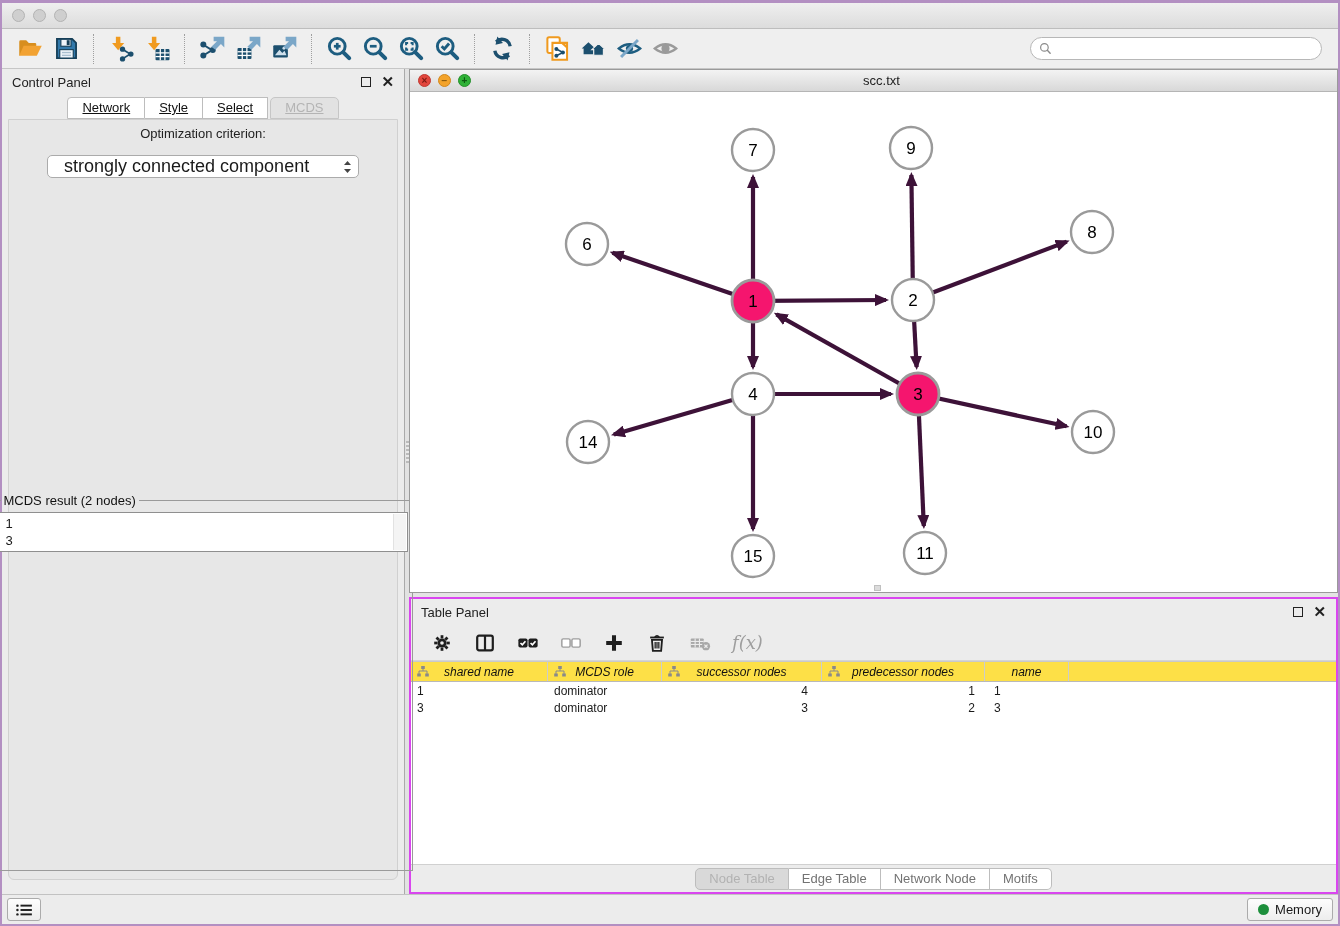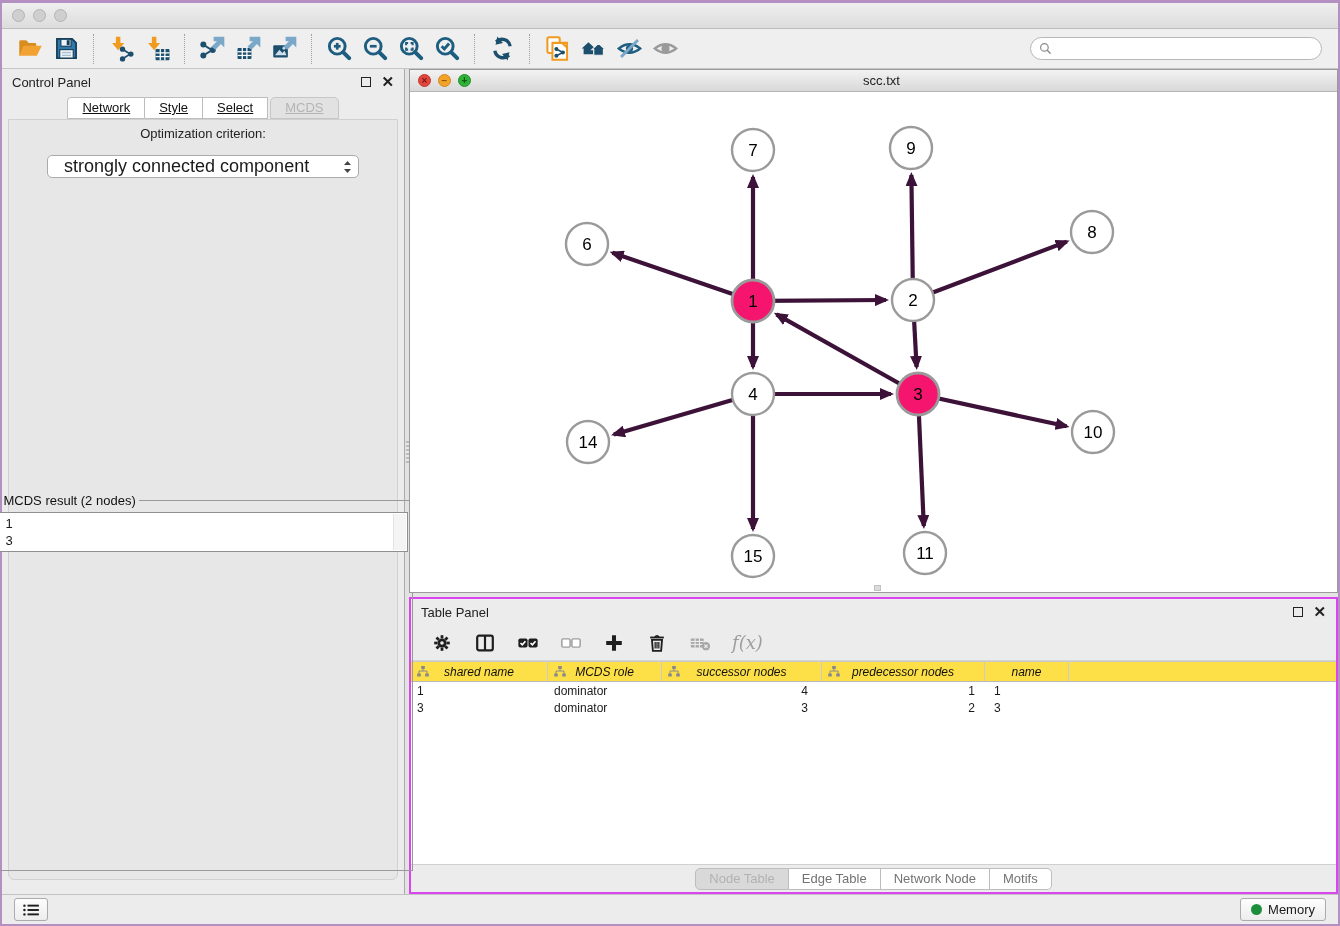--- a/index.html
+++ b/index.html
@@ -83,21 +83,21 @@
   .trow { display:flex; height:17px; font-size:12px; align-items:center; }
   .td { padding:0 6px; overflow:hidden; white-space:nowrap; }
   .num { text-align:right; }
   .tp-tabsbar { height:28px; flex:0 0 28px; display:flex; justify-content:center; align-items:center; background:#ececec; border-top:1px solid #d0d0d0; }
   .tp-tab { background:#fff; border:1px solid #bdbdbd; border-left-width:0; padding:2px 13px 3px; font-size:13px; color:#737373; }
   .tp-tab.first { border-left-width:1px; border-radius:5px 0 0 5px; }
   .tp-tab.last { border-radius:0 5px 5px 0; }
   .tp-tab.active { background:#d9d9d9; color:#b2b2b2; }
 
   
-  .statusbar { height:30px; flex:0 0 30px; background:#ececec; border-top:1px solid #c2c2c2; display:flex; align-items:center; padding:0 12px; }
+  .statusbar { height:30px; flex:0 0 30px; background:#ececec; border-top:1px solid #c2c2c2; display:flex; align-items:center; padding:0 5px; }
   .sb-left-btn { width:34px; height:23px; background:linear-gradient(#fdfdfd,#ededed); border:1px solid #ababab; border-radius:3px; display:flex; align-items:center; justify-content:center; }
   .memory-btn { margin-left:auto; height:23px; background:linear-gradient(#fdfdfd,#ededed); border:1px solid #ababab; border-radius:3px; display:flex; align-items:center; gap:6px; padding:0 10px; font-size:13px; }
   .memdot { width:11px; height:11px; border-radius:50%; background:#1d8f3c; }
 </style>
 </head>
 <body>
 
 <div class="window">
 
   <div class="titlebar">

